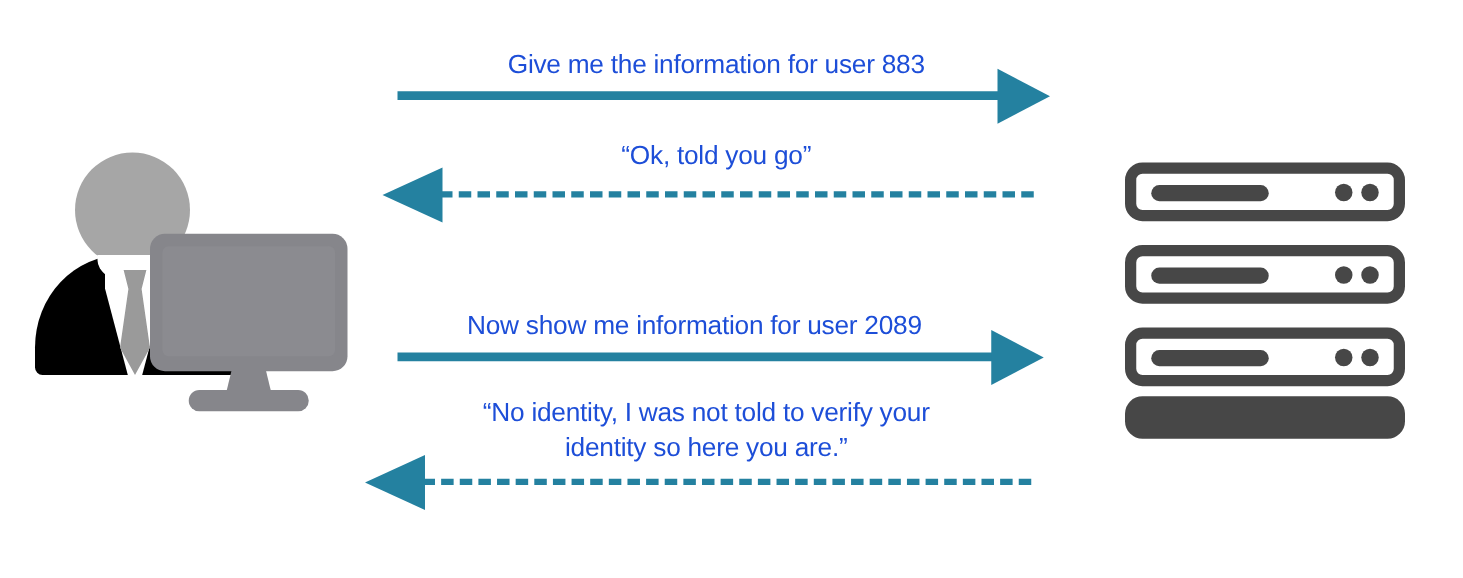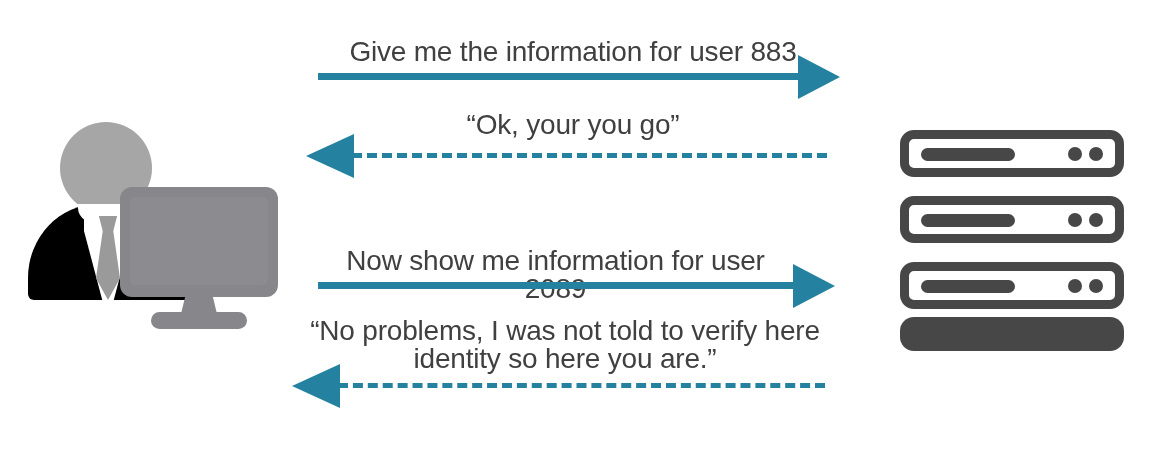--- a/index.html
+++ b/index.html
@@ -163,22 +163,22 @@
     border-radius: 14px;
     background: #474747;
   }
 
   
   .flow {
     position: absolute;
   }
   .flow-label {
     position: absolute;
-    color: #404040;
-    font-size: 28px;
+    color: #1d4ed8;
+    font-size: 21px;
     line-height: 28px;
     font-family: "Liberation Sans", sans-serif;
     font-stretch: condensed;
     text-align: center;
     white-space: pre-line;
     letter-spacing: -0.2px;
   }
   .line-solid {
     position: absolute;
     height: 7px;
@@ -248,31 +248,31 @@
     <div class="rack-base"></div>
   </div>
 
   <div class="flow">
     <div class="flow-label" style="left:318px; top:38px; width:510px;">Give me the information for user 883</div>
     <div class="line-solid" style="left:318px; top:73px; width:485px;"></div>
     <div class="head-right" style="left:798px; top:55px;"></div>
   </div>
 
   <div class="flow">
-    <div class="flow-label" style="left:318px; top:111px; width:510px;">“Ok, your you go”</div>
+    <div class="flow-label" style="left:318px; top:111px; width:510px;">“Ok, told you go”</div>
     <div class="line-dashed" style="left:352px; top:153px; width:475px;"></div>
     <div class="head-left" style="left:306px; top:134px;"></div>
   </div>
 
   <div class="flow">
     <div class="flow-label" style="left:318px; top:247px; width:475px;">Now show me information for user 2089</div>
     <div class="line-solid" style="left:318px; top:282px; width:480px;"></div>
     <div class="head-right" style="left:793px; top:264px;"></div>
   </div>
 
   <div class="flow">
-    <div class="flow-label" style="left:310px; top:317px; width:510px;">“No problems, I was not told to verify here
+    <div class="flow-label" style="left:310px; top:317px; width:510px;">“No identity, I was not told to verify your
 identity so here you are.”</div>
     <div class="line-dashed" style="left:338px; top:383px; width:487px;"></div>
     <div class="head-left" style="left:292px; top:364px;"></div>
   </div>
 
 </div>
 
 </body></html>

